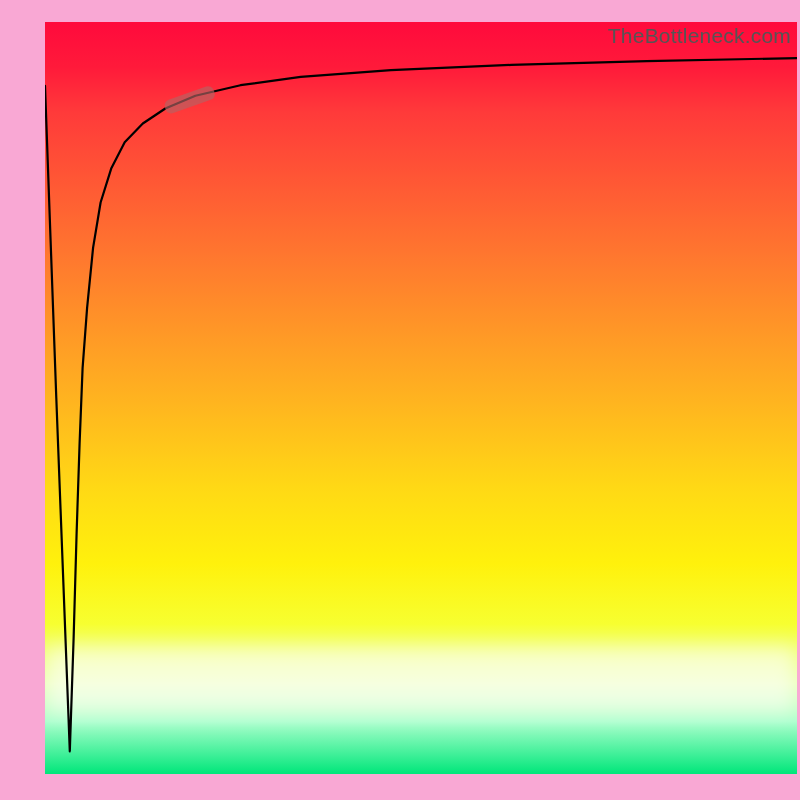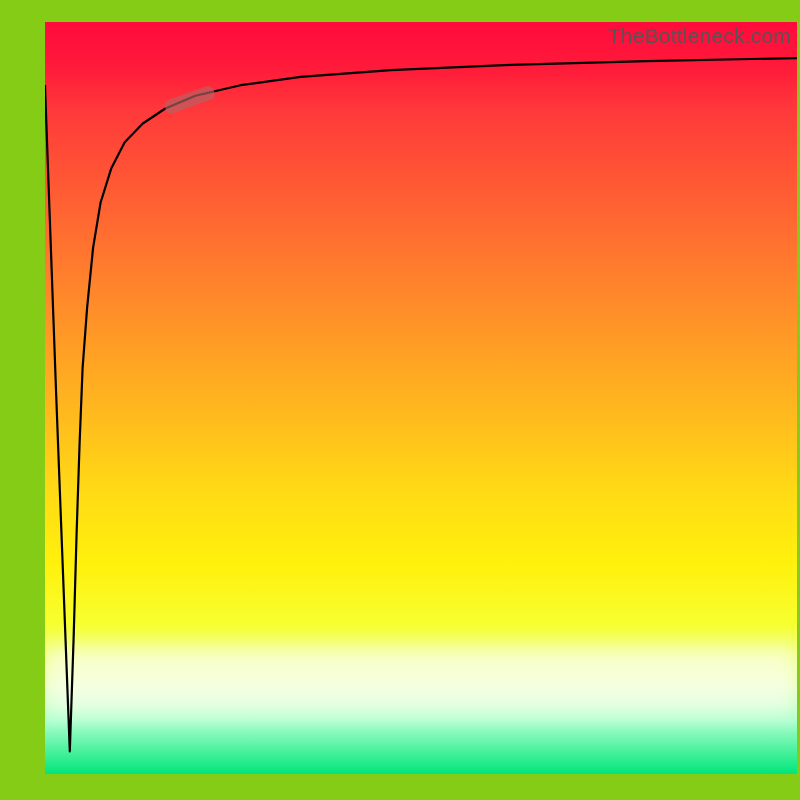--- a/index.html
+++ b/index.html
@@ -8,21 +8,21 @@
     width: 800px;
     height: 800px;
     overflow: hidden;
     background: #000;
     font-family: Arial, Helvetica, sans-serif;
   }
   .frame {
     position: relative;
     width: 800px;
     height: 800px;
-    background: #84cc16;
+    background: #f9a8d4;
   }
   .plot {
     position: absolute;
     left: 45px;
     top: 22px;
     width: 752px;
     height: 752px;
     overflow: hidden;
   }
   .gradient {

